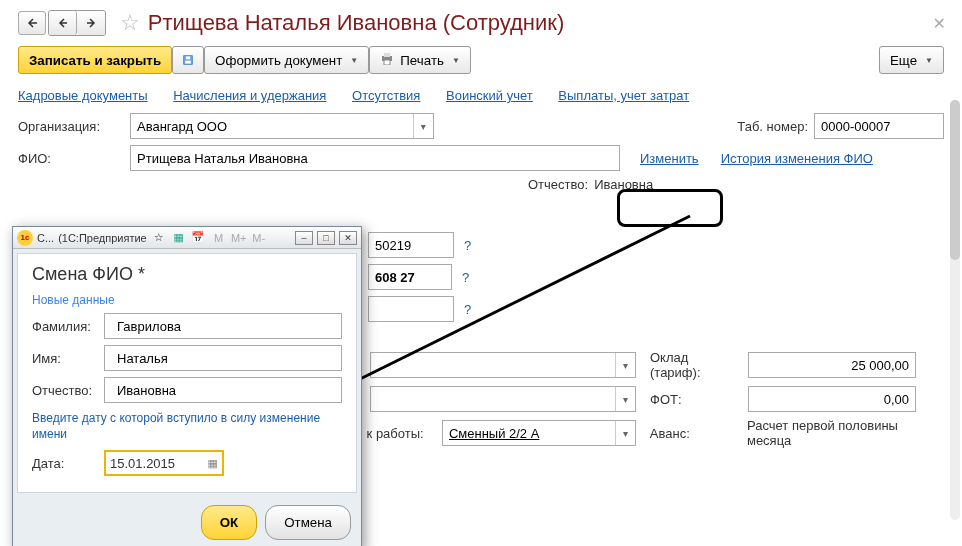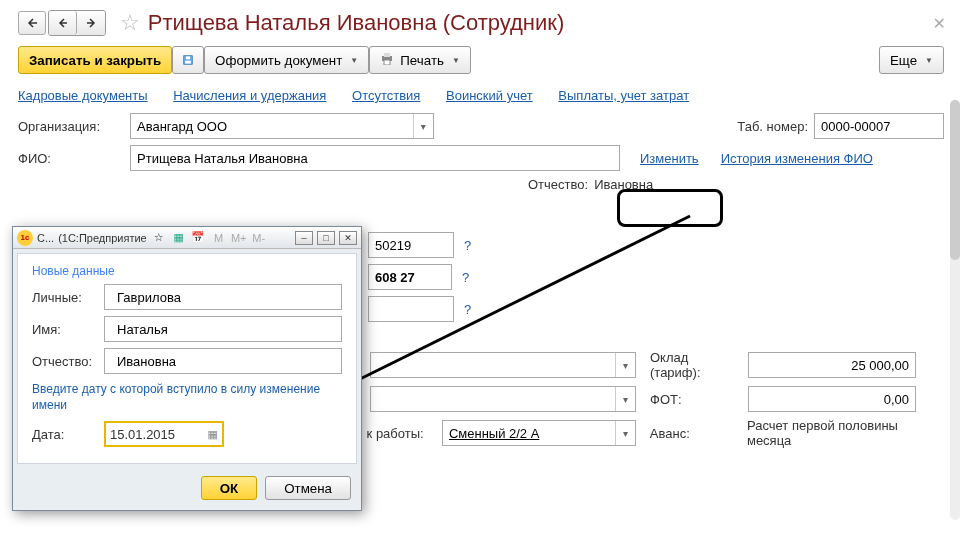--- a/index.html
+++ b/index.html
@@ -42,21 +42,21 @@
   .modal-titlebar .faded { color: #aaa; }
   .modal-body { padding: 10px 14px; background: #fff; margin: 4px; border: 1px solid #cfd6dd; }
   .modal-h { font-size: 18px; margin-bottom: 8px; }
   .green { color: #3b82f6; font-weight: normal; font-size: 12px; }
   .m-row { display: flex; align-items: center; margin: 6px 0; }
   .m-label { width: 72px; }
   .m-input { flex: 1; height: 26px; border: 1px solid #aaa; padding: 0 12px; font-size: 13px; }
   .blue-text { color: #1a5eab; margin: 8px 0; font-size: 12px; line-height: 1.3; }
   .date-field { width: 120px; border: 2px solid #e7b800; height: 26px; display: flex; align-items: center; padding: 0 4px; justify-content: space-between; }
   .modal-footer { display: flex; justify-content: flex-end; gap: 8px; padding: 8px 10px 10px; }
-  .m-btn { height: 24px; padding: 0 18px; border: 1px solid #999; border-radius: 3px; cursor: pointer; background: linear-gradient(#fff,#e2e2e2); }
+  .m-btn { height: 35px; padding: 0 18px; border: 1px solid #999; border-radius: 13px; cursor: pointer; background: linear-gradient(#fff,#e2e2e2); }
   .m-btn-primary { background: linear-gradient(#ffe98a,#ffd336); border-color: #c9a400; font-weight: bold; }
   .win-btn { width: 18px; height: 14px; border: 1px solid #888; background: linear-gradient(#fff,#ddd); display:inline-flex; align-items:center; justify-content:center; font-size:9px; cursor:pointer; }
 </style>
 </head>
 <body>
 
 <div class="top">
   <span class="nav-btn">
     <svg width="12" height="12" viewBox="0 0 12 12">
         <path d="M7 2 L3 6 L7 10 M3 6 H11" stroke="#333" stroke-width="1.5" fill="none"></path>
@@ -204,23 +204,24 @@
     <span class="m-icon" style="color:#e70">📅</span>
     <span class="m-icon faded">M</span>
     <span class="m-icon faded">M+</span>
     <span class="m-icon faded">M-</span>
     <span style="flex:1"></span>
     <span class="win-btn">–</span>
     <span class="win-btn">□</span>
     <span class="win-btn">✕</span>
   </div>
   <div class="modal-body">
+    <div class="modal-h">Смена ФИО *</div>
     <div class="green">Новые данные</div>
     <div class="m-row">
-      <span class="m-label">Личные:</span>
+      <span class="m-label">Фамилия:</span>
       <input class="m-input" value="Гаврилова" style="">
     </div>
     <div class="m-row">
       <span class="m-label">Имя:</span>
       <input class="m-input" value="Наталья" style="">
     </div>
     <div class="m-row">
       <span class="m-label">Отчество:</span>
       <input class="m-input" value="Ивановна" style="">
     </div>

